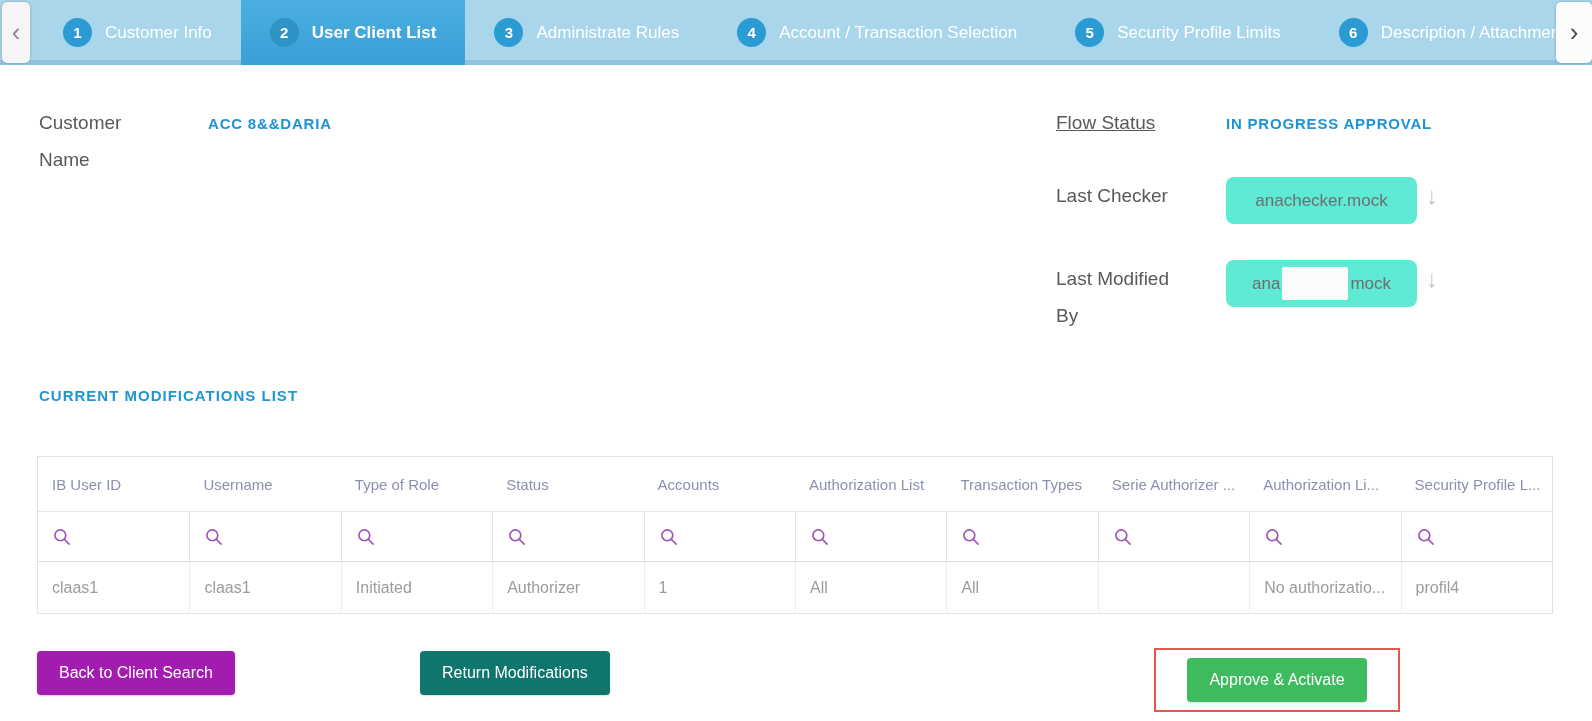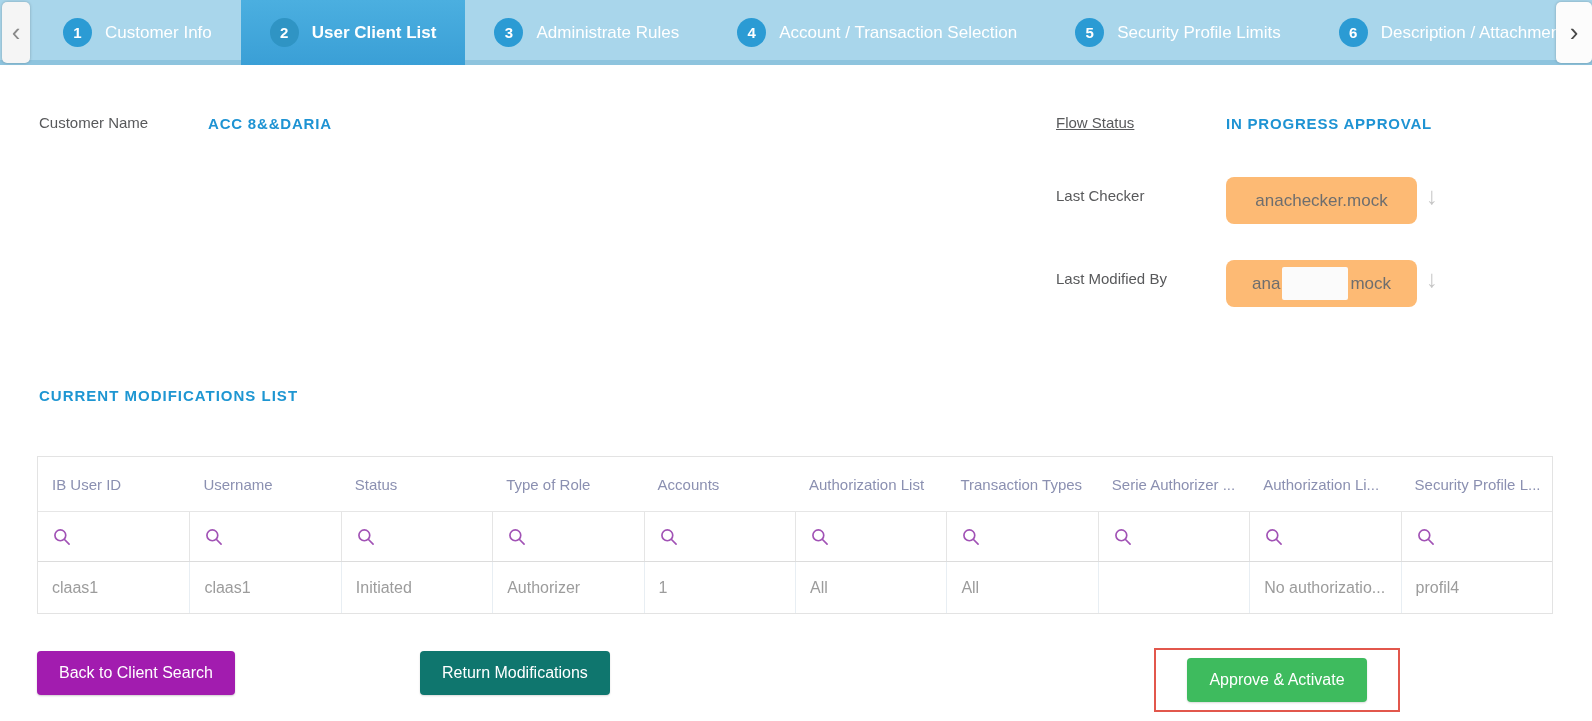--- a/index.html
+++ b/index.html
@@ -16,23 +16,23 @@
   .tab-num { width:29px; height:29px; border-radius:50%; background:#2B9BD4; color:#ffffff;
              font-size:15px; font-weight:bold; display:flex; align-items:center; justify-content:center; flex:none; }
   .tab.active .tab-num { background:#2F94C4; }
   .navbtn { position:absolute; top:2px; height:61px; background:#F5F5F5; border-radius:5px;
             display:flex; align-items:center; justify-content:center; color:#8a8a8a;
             font-size:26px; cursor:pointer; box-shadow:0 0 3px rgba(0,0,0,0.25); z-index:5; }
   .navbtn.left { left:2px; width:28px; }
   .navbtn.right { right:0px; width:36px; background:#FCFCFC; color:#4a4a4a; }
 
   
-  .field-label { position:absolute; color:#58595B; font-size:15px; line-height:37px; }
+  .field-label { position:absolute; color:#58595B; font-size:19px; line-height:37px; }
   .blue-value { position:absolute; color:#1E93D3; font-size:15px; font-weight:bold; letter-spacing:0.8px; }
-  .pill { position:absolute; width:191px; height:47px; background:#fdba74; border-radius:8px;
+  .pill { position:absolute; width:191px; height:47px; background:#5eead4; border-radius:8px;
           display:flex; align-items:center; justify-content:center; gap:0;
           color:#6E6E6E; font-size:17px; cursor:pointer; }
   .pill .blank { width:66px; height:33px; background:#FBFBFB; border-radius:2px; margin:0 2px; }
   .pill-arrow { position:absolute; color:#C6C6C6; font-size:24px; cursor:pointer; }
 
   
   .section-title { position:absolute; left:39px; top:387px; color:#1E96D2; font-size:15px;
                    font-weight:bold; letter-spacing:1px; }
   .modtable { position:absolute; left:37px; top:456px; width:1516px; border:1px solid #E3E3E3; background:#fff; }
   .t-row { display:grid; grid-template-columns:repeat(10, 1fr); }
@@ -115,22 +115,22 @@
     <span>mock</span>
   </div>
   <div class="pill-arrow" style="left:1426px; top:265px;">↓</div>
 
   <div class="section-title">CURRENT MODIFICATIONS LIST</div>
 
   <div class="modtable">
     <div class="t-row t-head">
       <div class="t-cell">IB User ID</div>
       <div class="t-cell">Username</div>
+      <div class="t-cell">Type of Role</div>
       <div class="t-cell">Status</div>
-      <div class="t-cell">Type of Role</div>
       <div class="t-cell">Accounts</div>
       <div class="t-cell">Authorization List</div>
       <div class="t-cell">Transaction Types</div>
       <div class="t-cell">Serie Authorizer ...</div>
       <div class="t-cell">Authorization Li...</div>
       <div class="t-cell">Security Profile L...</div>
     </div>
     <div class="t-row t-filter">
       <div class="t-cell">
           <svg width="20" height="20" viewBox="0 0 24 24">

